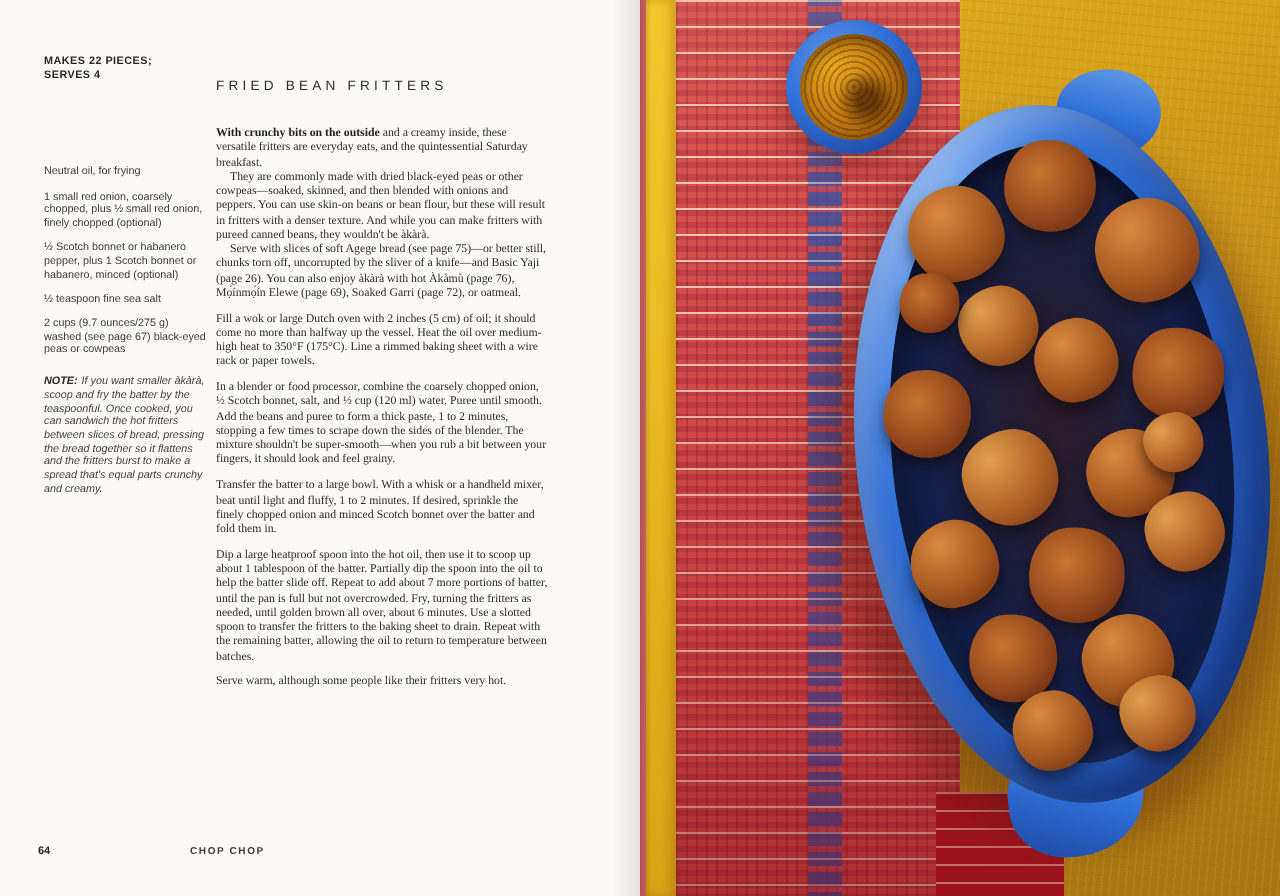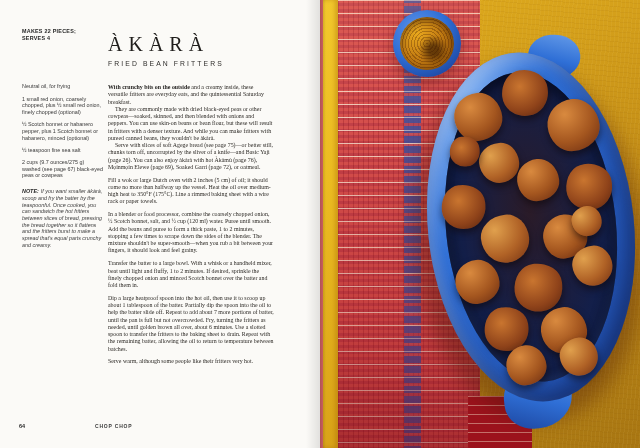--- a/index.html
+++ b/index.html
@@ -102,21 +102,20 @@
         <div class="ing">Neutral oil, for frying</div>
         <div class="ing">1 small red onion, coarsely chopped, plus ½ small red onion, finely chopped (optional)</div>
         <div class="ing">½ Scotch bonnet or habanero pepper, plus 1 Scotch bonnet or habanero, minced (optional)</div>
         <div class="ing">½ teaspoon fine sea salt</div>
         <div class="ing">2 cups (9.7 ounces/275 g) washed (see page 67) black-eyed peas or cowpeas</div>
       </div>
       <p class="note"><b>NOTE:</b><span>If you want smaller àkàrà, scoop and fry the batter by the teaspoonful. Once cooked, you can sandwich the hot fritters between slices of bread, pressing the bread together so it flattens and the fritters burst to make a spread that's equal parts crunchy and creamy.</span></p>
     </div>
 
     <div class="main-col">
-      <div class="title">ÀKÀRÀ</div>
       <div class="subtitle">FRIED BEAN FRITTERS</div>
       <div class="body">
         <p><b>With crunchy bits on the outside</b><span> and a creamy inside, these versatile fritters are everyday eats, and the quintessential Saturday breakfast.</span></p>
         <p class="ind">They are commonly made with dried black-eyed peas or other cowpeas—soaked, skinned, and then blended with onions and peppers. You can use skin-on beans or bean flour, but these will result in fritters with a denser texture. And while you can make fritters with pureed canned beans, they wouldn't be àkàrà.</p>
         <p class="ind">Serve with slices of soft Agege bread (see page 75)—or better still, chunks torn off, uncorrupted by the sliver of a knife—and Basic Yaji (page 26). You can also enjoy àkàrà with hot Àkàmù (page 76), Mọ́ínmọ́ín Elewe (page 69), Soaked Garri (page 72), or oatmeal.</p>
         <p class="blk">Fill a wok or large Dutch oven with 2 inches (5 cm) of oil; it should come no more than halfway up the vessel. Heat the oil over medium-high heat to 350°F (175°C). Line a rimmed baking sheet with a wire rack or paper towels.</p>
         <p class="blk">In a blender or food processor, combine the coarsely chopped onion, ½ Scotch bonnet, salt, and ½ cup (120 ml) water. Puree until smooth. Add the beans and puree to form a thick paste, 1 to 2 minutes, stopping a few times to scrape down the sides of the blender. The mixture shouldn't be super-smooth—when you rub a bit between your fingers, it should look and feel grainy.</p>
         <p class="blk">Transfer the batter to a large bowl. With a whisk or a handheld mixer, beat until light and fluffy, 1 to 2 minutes. If desired, sprinkle the finely chopped onion and minced Scotch bonnet over the batter and fold them in.</p>
         <p class="blk">Dip a large heatproof spoon into the hot oil, then use it to scoop up about 1 tablespoon of the batter. Partially dip the spoon into the oil to help the batter slide off. Repeat to add about 7 more portions of batter, until the pan is full but not overcrowded. Fry, turning the fritters as needed, until golden brown all over, about 6 minutes. Use a slotted spoon to transfer the fritters to the baking sheet to drain. Repeat with the remaining batter, allowing the oil to return to temperature between batches.</p>
         <p class="blk">Serve warm, although some people like their fritters very hot.</p>

